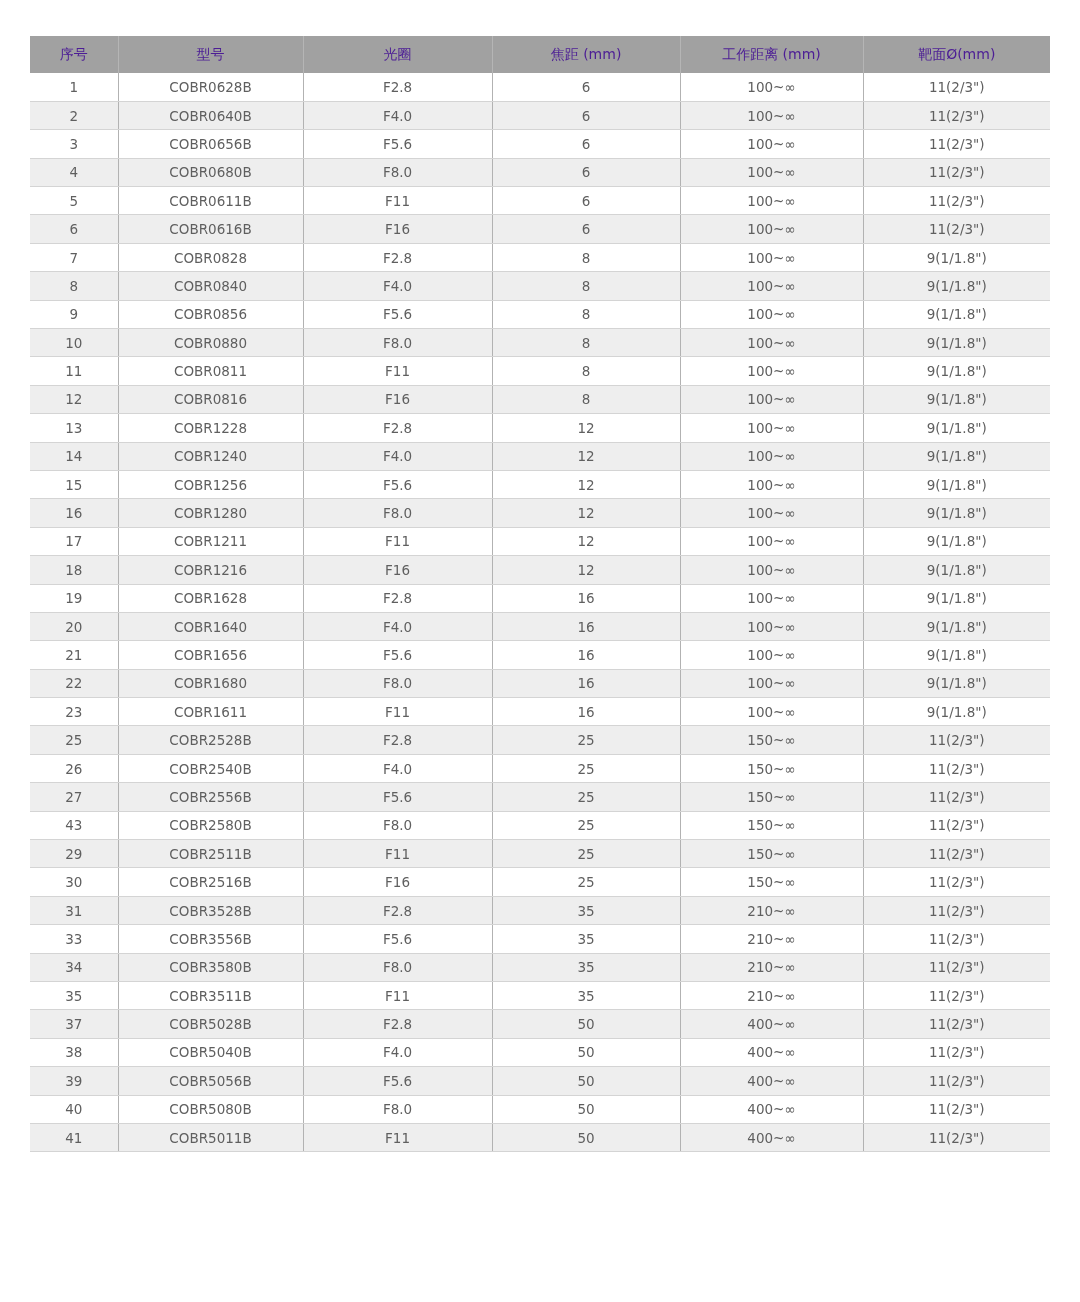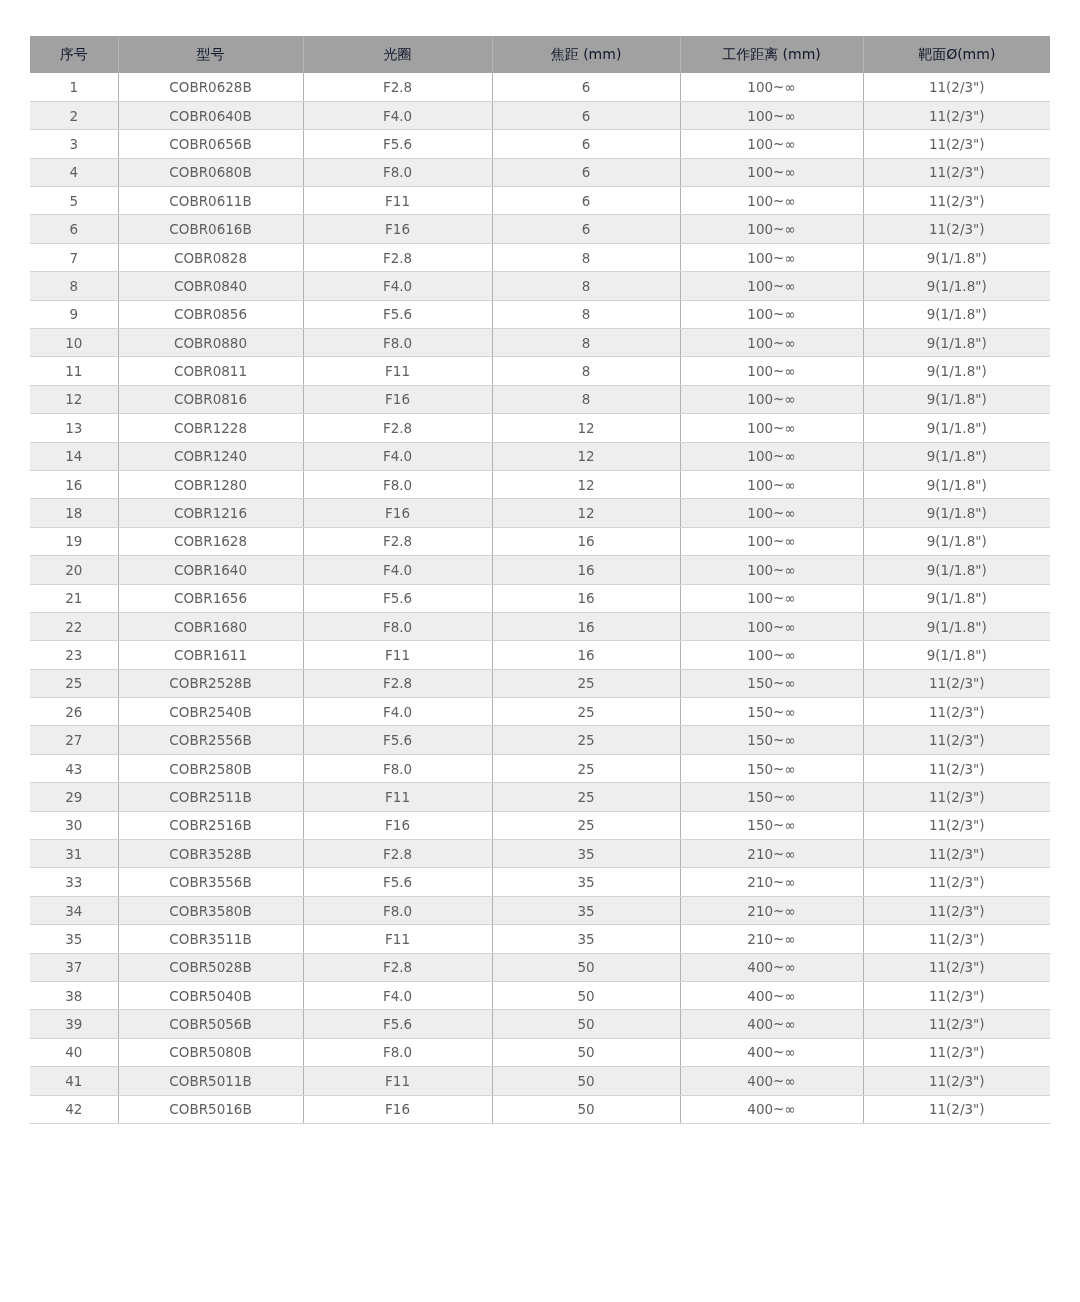--- a/index.html
+++ b/index.html
@@ -24,21 +24,21 @@
   col.c-index    { width: 8.63%;  }
   col.c-model    { width: 18.14%; }
   col.c-aperture { width: 18.53%; }
   col.c-focal    { width: 18.43%; }
   col.c-distance { width: 17.94%; }
   col.c-target   { width: 18.33%; }
 
   thead tr { height: 37px; }
   thead th {
     background: #a1a1a1;
-    color: #0f172a;
+    color: #4c1d95;
     font-size: 14px;
     font-weight: 400;
     text-align: center;
     vertical-align: middle;
     border-right: 1px solid #b5b5b5;
   }
   thead th:last-child { border-right: none; }
 
   tbody tr { height: 28.4px; }
   tbody td {
@@ -183,23 +183,39 @@
         </tr>
         <tr>
           <td>14</td>
           <td>COBR1240</td>
           <td>F4.0</td>
           <td>12</td>
           <td>100~∞</td>
           <td>9(1/1.8")</td>
         </tr>
         <tr>
+          <td>15</td>
+          <td>COBR1256</td>
+          <td>F5.6</td>
+          <td>12</td>
+          <td>100~∞</td>
+          <td>9(1/1.8")</td>
+        </tr>
+        <tr>
           <td>16</td>
           <td>COBR1280</td>
           <td>F8.0</td>
+          <td>12</td>
+          <td>100~∞</td>
+          <td>9(1/1.8")</td>
+        </tr>
+        <tr>
+          <td>17</td>
+          <td>COBR1211</td>
+          <td>F11</td>
           <td>12</td>
           <td>100~∞</td>
           <td>9(1/1.8")</td>
         </tr>
         <tr>
           <td>18</td>
           <td>COBR1216</td>
           <td>F16</td>
           <td>12</td>
           <td>100~∞</td>
@@ -354,27 +370,19 @@
           <td>COBR5080B</td>
           <td>F8.0</td>
           <td>50</td>
           <td>400~∞</td>
           <td>11(2/3")</td>
         </tr>
         <tr>
           <td>41</td>
           <td>COBR5011B</td>
           <td>F11</td>
-          <td>50</td>
-          <td>400~∞</td>
-          <td>11(2/3")</td>
-        </tr>
-        <tr>
-          <td>42</td>
-          <td>COBR5016B</td>
-          <td>F16</td>
           <td>50</td>
           <td>400~∞</td>
           <td>11(2/3")</td>
         </tr>
       </tbody>
   </table>
 </div>
 
 </body></html>

